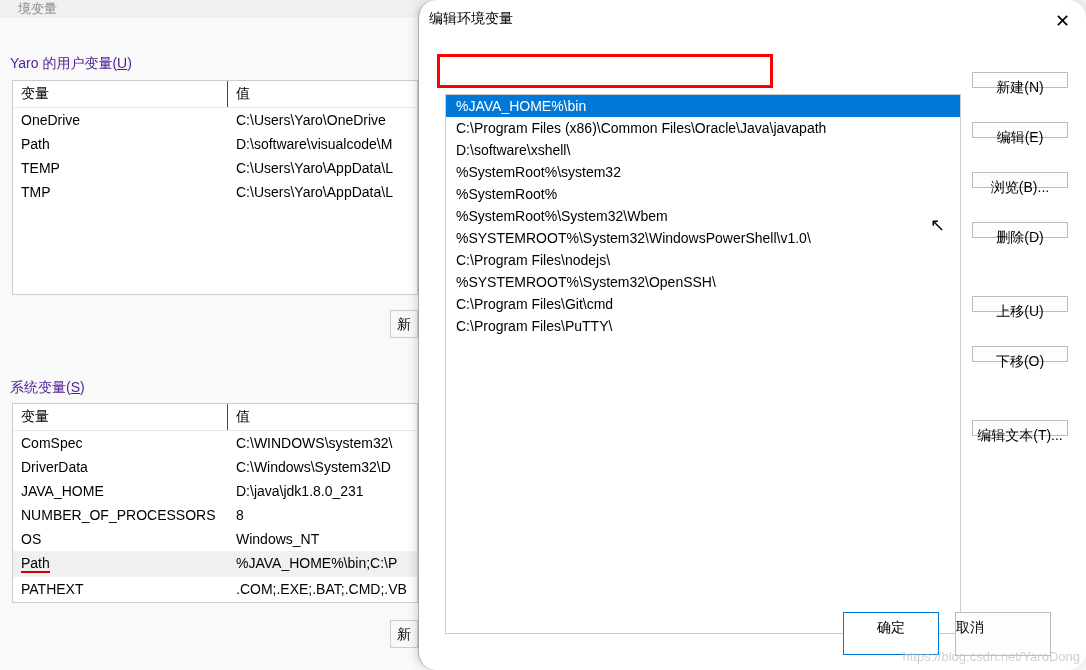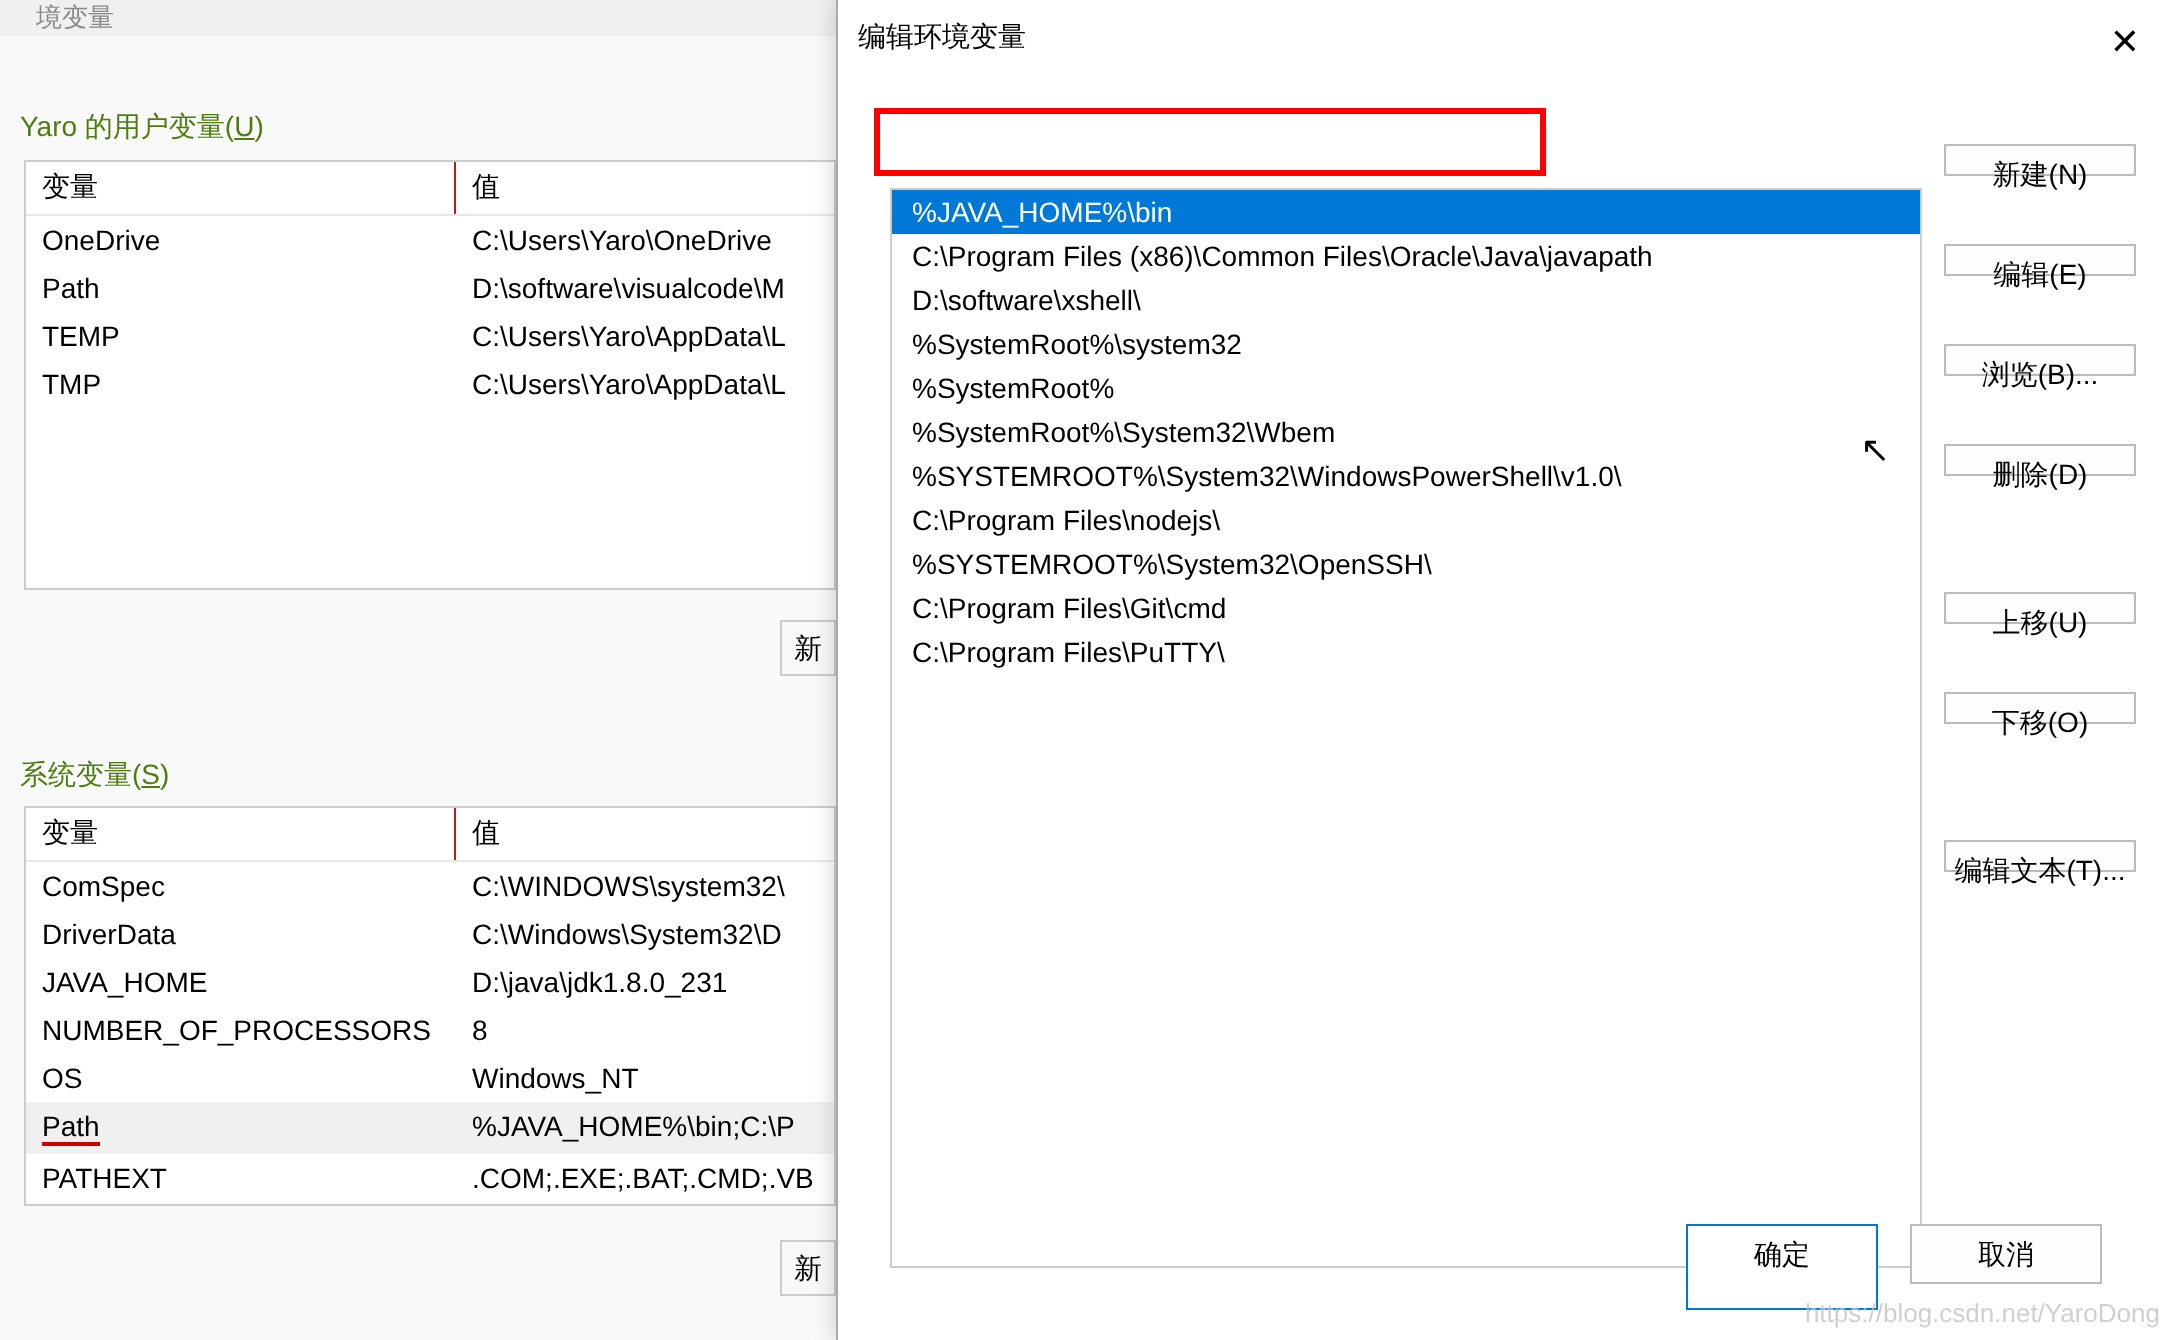--- a/index.html
+++ b/index.html
@@ -1,21 +1,21 @@
 <!DOCTYPE html>
 <html><head>
 <meta charset="utf-8">
 <style>
 * { box-sizing: border-box; margin: 0; padding: 0; font-family: "Microsoft YaHei", "Segoe UI", sans-serif; font-size: 14px; }
 body { background: #fff; width: 1086px; height: 670px; overflow: hidden; position: relative; }
 
 .bg-window { position: absolute; left: 0; top: 0; width: 1086px; height: 670px; background: #f9f9f9; }
 .bg-header-row { position: absolute; left: 0; top: 0; width: 100%; height: 18px; background: #f0f0f0; color: #888; padding-left: 18px; font-size: 13px; }
 
-.section-label { position: absolute; font-size: 14px; color: #4d7c0f; text-align: center; }
+.section-label { position: absolute; font-size: 14px; color: #4c1d95; text-align: center; }
 .user-vars-label { left: 10px; top: 55px; }
 .sys-vars-label { left: 10px; top: 379px; }
 
 .table-wrap { position: absolute; border: 1px solid #ccc; background: #fff; }
 .user-table { left: 12px; top: 80px; width: 406px; height: 215px; }
 .sys-table { left: 12px; top: 403px; width: 406px; height: 200px; }
 
 .thead { display: flex; background: #fff; border-bottom: 1px solid #e8e8e8; }
 .th { padding: 4px 8px; font-size: 14px; color: #000; }
 .col-var { width: 215px; border-right: 1px solid #b91c1c; }
@@ -24,34 +24,34 @@
 .trow { display: flex; padding: 2px 0; }
 .trow.sel { background: #f0f0f0; }
 .td { padding: 2px 8px; white-space: nowrap; overflow: hidden; }
 .td.col-var { width: 215px; border-right: none; }
 .td.col-val { flex: 1; }
 
 .btn-new-bg1 { position: absolute; left: 390px; top: 310px; width: 28px; height: 28px; border: 1px solid #ccc; background: #f9f9f9; text-align: center; line-height: 26px; overflow: hidden; }
 .btn-new-bg2 { position: absolute; left: 390px; top: 620px; width: 28px; height: 28px; border: 1px solid #ccc; background: #f9f9f9; text-align: center; line-height: 26px; overflow: hidden; }
 
 
-.dialog { position: absolute; left: 418px; top: 0; width: 668px; height: 670px; background: #fff; border-left: 1px solid #aaa; box-shadow: -2px 0 10px rgba(0,0,0,0.15); }
+.dialog { position: absolute; left: 418px; top: 0; width: 668px; height: 670px; background: #fff; border-left: 1px solid #aaa; box-shadow: -2px 0 10px rgba(0,0,0,0.15); border-radius: 18px; }
 .dlg-title { position: absolute; left: 10px; top: 10px; font-size: 14px; }
 .dlg-close { position: absolute; right: 16px; top: 10px; font-size: 18px; cursor: pointer; }
 
 .listbox { position: absolute; left: 26px; top: 62px; width: 516px; height: 540px; border: 1px solid #ccc; background: #fff; margin-top: 32px; }
 .redbox { position: absolute; left: 18px; top: 54px; width: 336px; height: 34px; border: 3px solid #f00; pointer-events: none; }
 
 .list-item { padding: 3px 10px; white-space: nowrap; overflow: hidden; }
 .list-item.selected { background: #0078d7; color: #fff; }
 
 .side-btn { position: absolute; right: 18px; width: 96px; height: 16px; border: 1px solid #bbb; background: #fdfdfd; text-align: center; line-height: 28px; font-size: 14px; cursor: pointer; }
 
 .dlg-ok { position: absolute; left: 424px; top: 612px; width: 96px; height: 43px; border: 1px solid #0078d7; background: #fff; text-align: center; line-height: 28px; cursor: pointer; }
-.dlg-cancel { position: absolute; left: 536px; top: 612px; width: 96px; height: 30px; border: 1px solid #bbb; background: #fdfdfd; text-align: center; line-height: 28px; cursor: pointer; }
+.dlg-cancel { position: absolute; left: 536px; top: 612px; width: 96px; height: 44px; border: 1px solid #bbb; background: #fdfdfd; text-align: left; line-height: 28px; cursor: pointer; }
 
 .cursor { position: absolute; left: 930px; top: 214px; font-size: 18px; pointer-events: none; }
 
 .watermark { position: absolute; right: 6px; bottom: 6px; color: #c4c4c4; font-size: 13px; opacity: 0.8; text-align: center; }
 
 .path-underline { display: inline-block; border-bottom: 2px solid #c00; padding-bottom: 0; }
 .u { text-decoration: underline; }
 </style>
 </head>
 <body>

